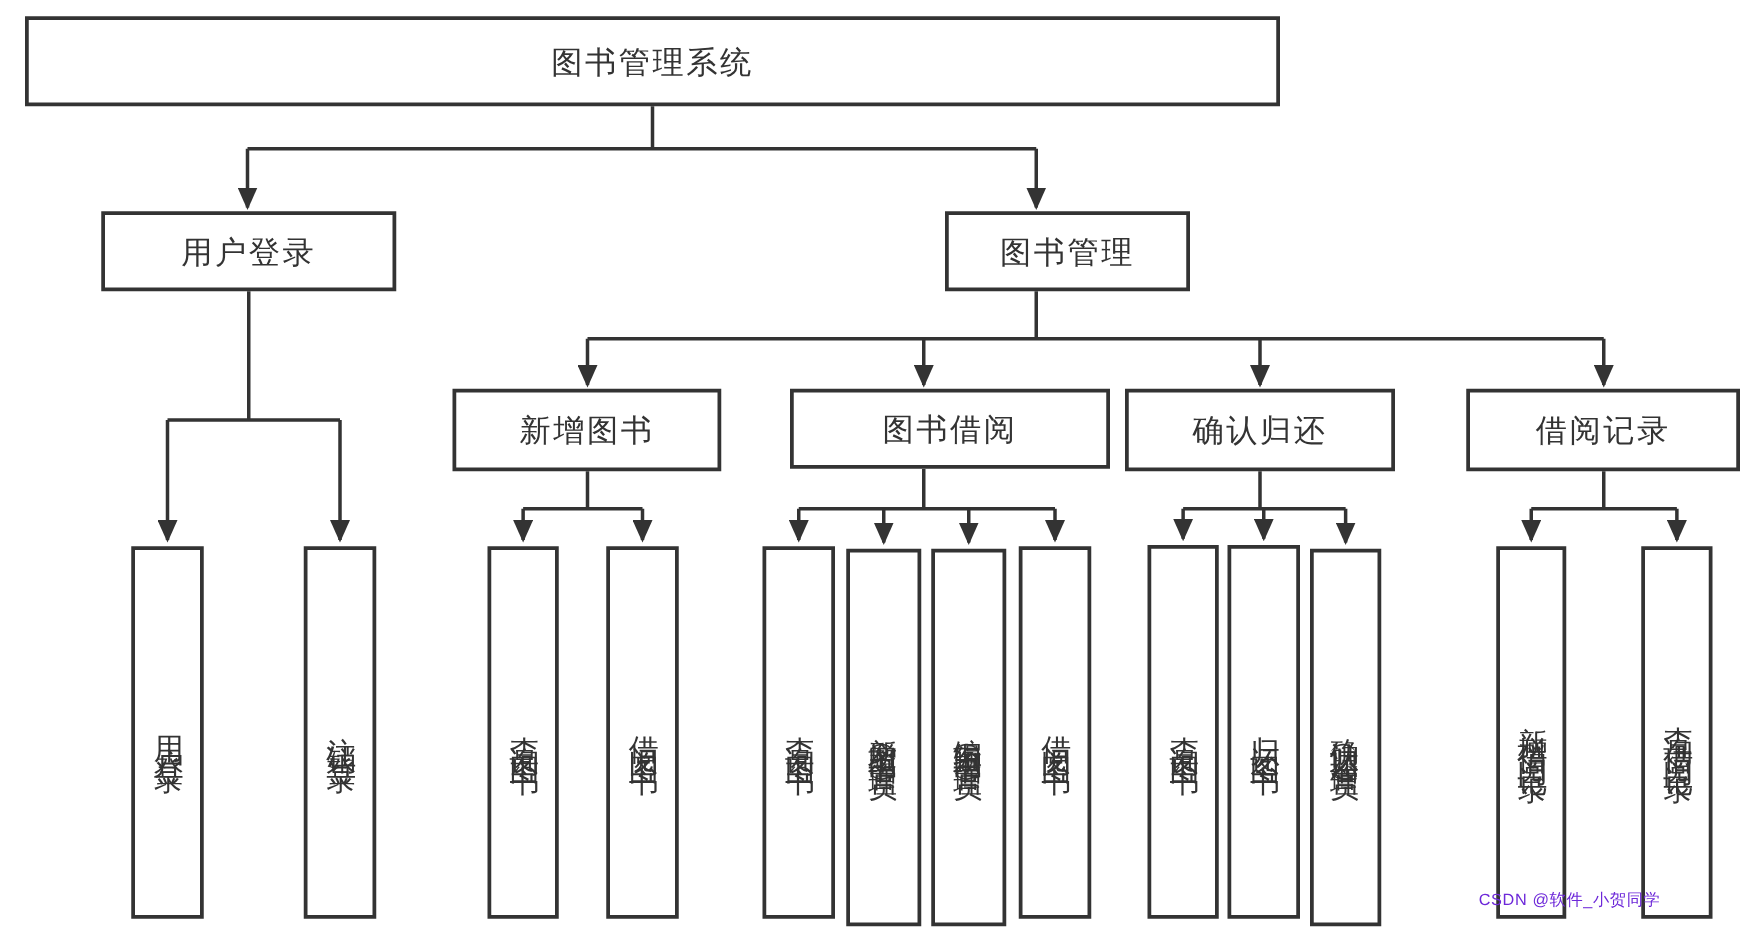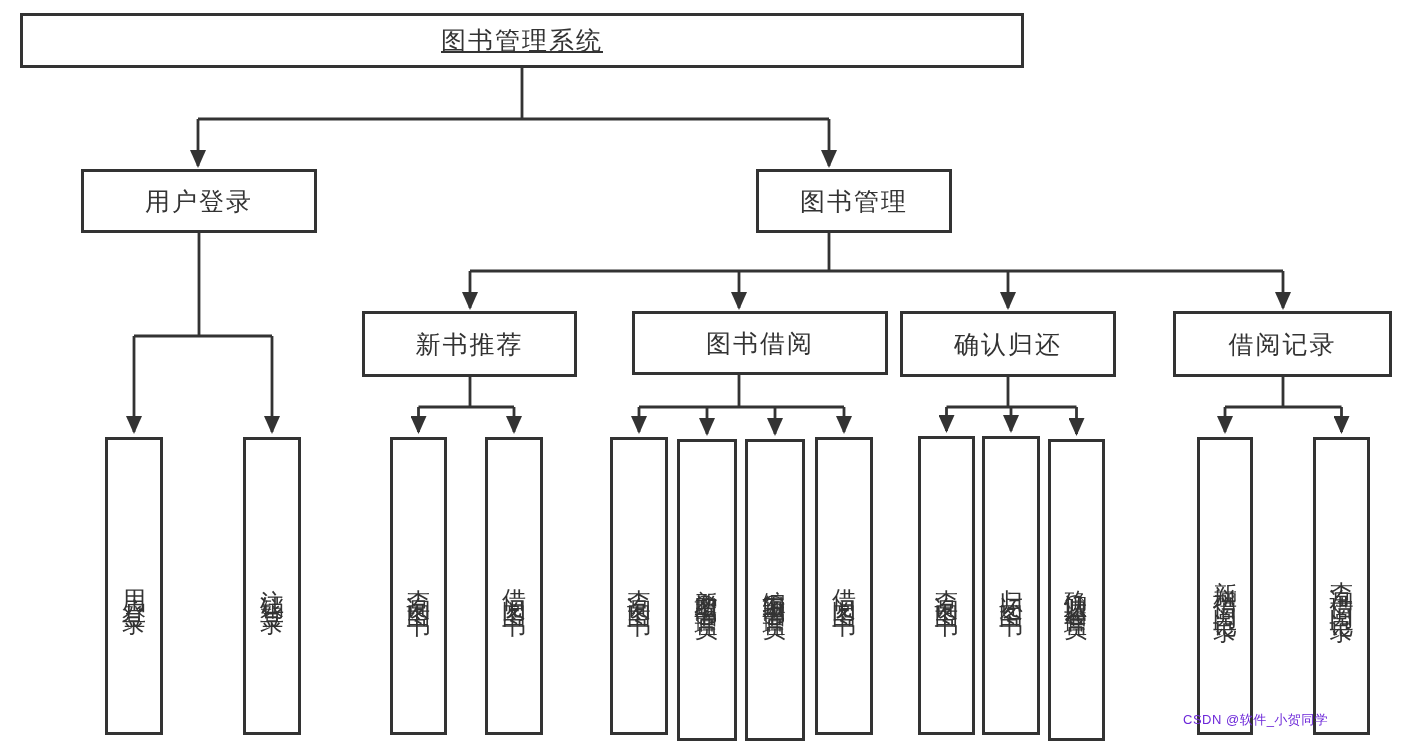--- a/index.html
+++ b/index.html
@@ -76,26 +76,26 @@
       <path d="M775,407 V434" marker-end="url(#arw)"></path>
       <path d="M844,407 V432" marker-end="url(#arw)"></path>
       <path d="M946.5,407 V431" marker-end="url(#arw)"></path>
       <path d="M1011,407 V431" marker-end="url(#arw)"></path>
       <path d="M1076.5,407 V434" marker-end="url(#arw)"></path>
       <path d="M1225,407 V432" marker-end="url(#arw)"></path>
       <path d="M1341.5,407 V432" marker-end="url(#arw)"></path>
     </g>
   </svg>
 
-  <div class="box hbox" style="left:20px; top:13px; width:1004px; height:55px;text-decoration:underline;">图书管理系统</div>
+  <div class="box hbox" style="left:20px; top:13px; width:1004px; height:72px;">图书管理系统</div>
 
   <div class="box hbox" style="left:81px; top:169px; width:236px; height:64px;">用户登录</div>
   <div class="box hbox" style="left:712px; top:169px; width:196px; height:64px;margin-left:44px;">图书管理</div>
 
-  <div class="box hbox" style="left:362px; top:311px; width:215px; height:66px;">新书推荐</div>
+  <div class="box hbox" style="left:362px; top:311px; width:215px; height:66px;">新增图书</div>
   <div class="box hbox" style="left:632px; top:311px; width:256px; height:64px;">图书借阅</div>
   <div class="box hbox" style="left:900px; top:311px; width:216px; height:66px;">确认归还</div>
   <div class="box hbox" style="left:1173px; top:311px; width:219px; height:66px;">借阅记录</div>
 
   <div class="box vbox" style="left:105px; top:437px; width:58px; height:298px;">用户登录</div>
   <div class="box vbox" style="left:243px; top:437px; width:58px; height:298px;">注销登录</div>
 
   <div class="box vbox" style="left:390px; top:437px; width:57px; height:298px;">查询图书</div>
   <div class="box vbox" style="left:485px; top:437px; width:58px; height:298px;">借阅图书</div>
 

